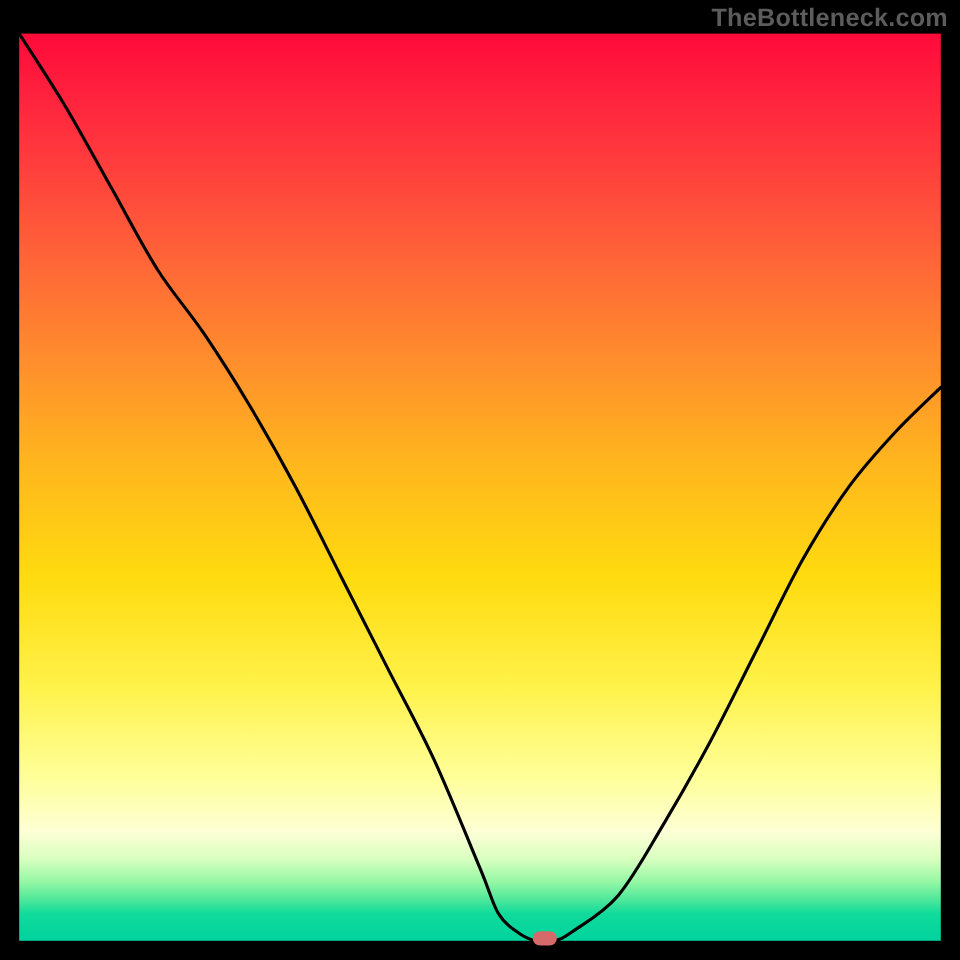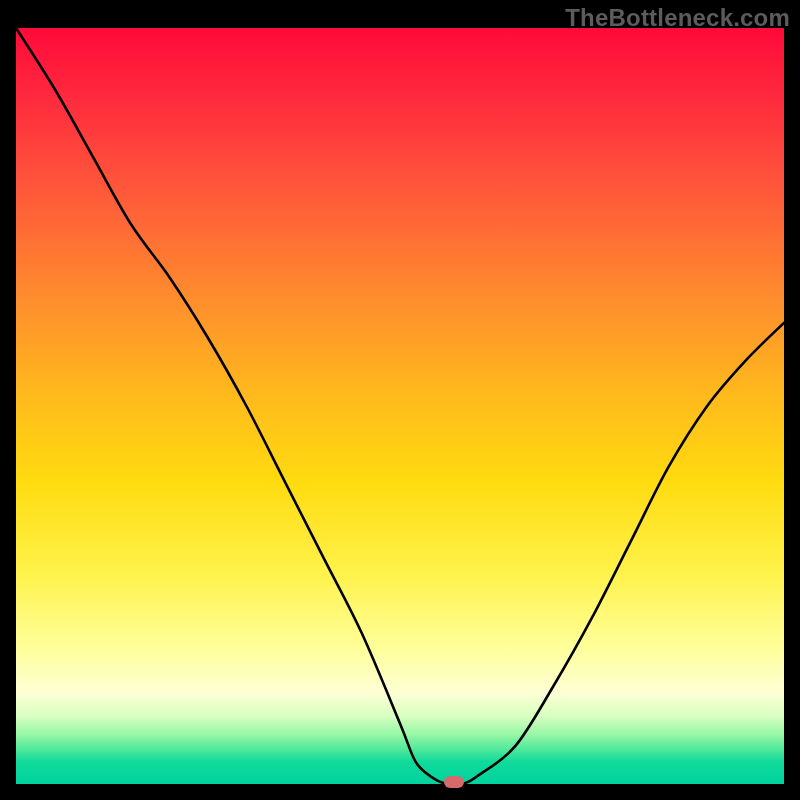--- a/index.html
+++ b/index.html
@@ -15,21 +15,21 @@
     position: relative;
     width: 800px;
     height: 800px;
     background: #000;
   }
   .watermark {
     position: absolute;
     top: 4px;
     right: 10px;
     color: #5c5c5c;
-    font-size: 24px;
+    font-size: 21px;
     font-weight: 600;
     letter-spacing: 0.2px;
     z-index: 10;
   }
   .plot-area {
     position: absolute;
     left: 16px;
     top: 28px;
     width: 768px;
     height: 756px;

